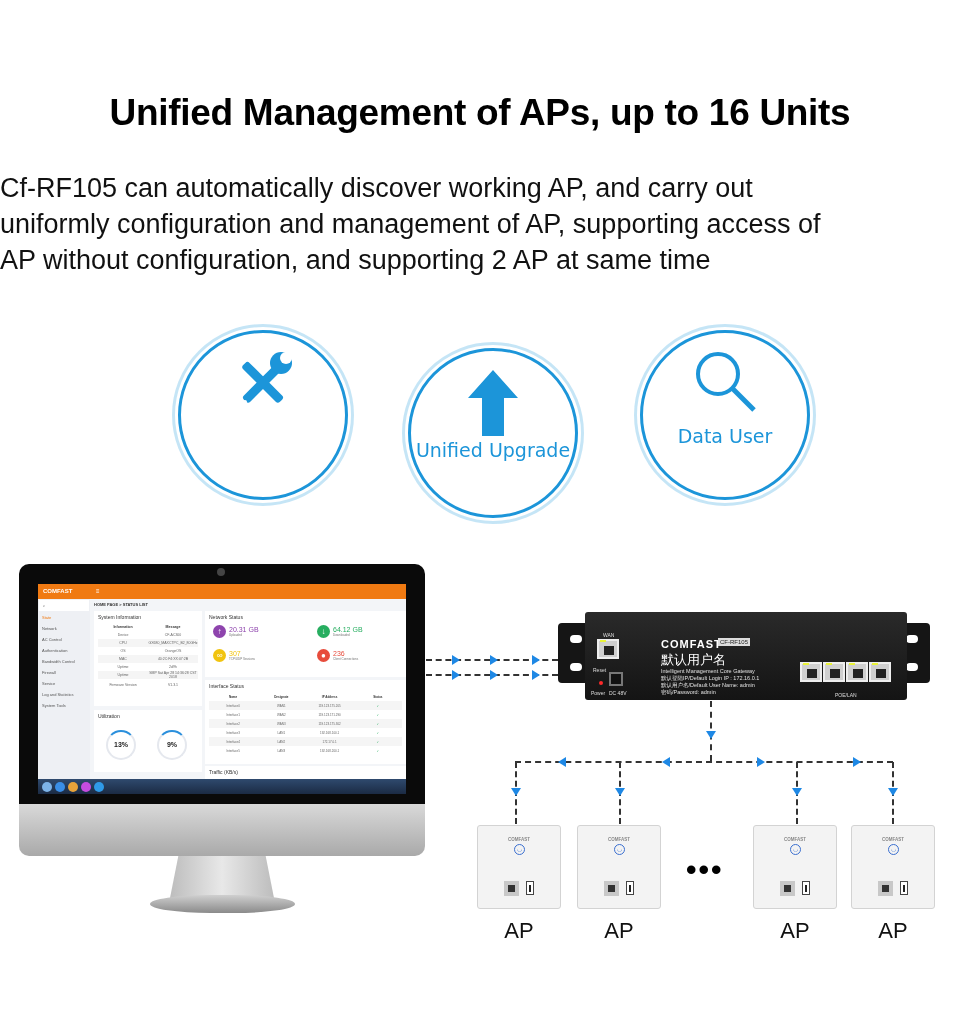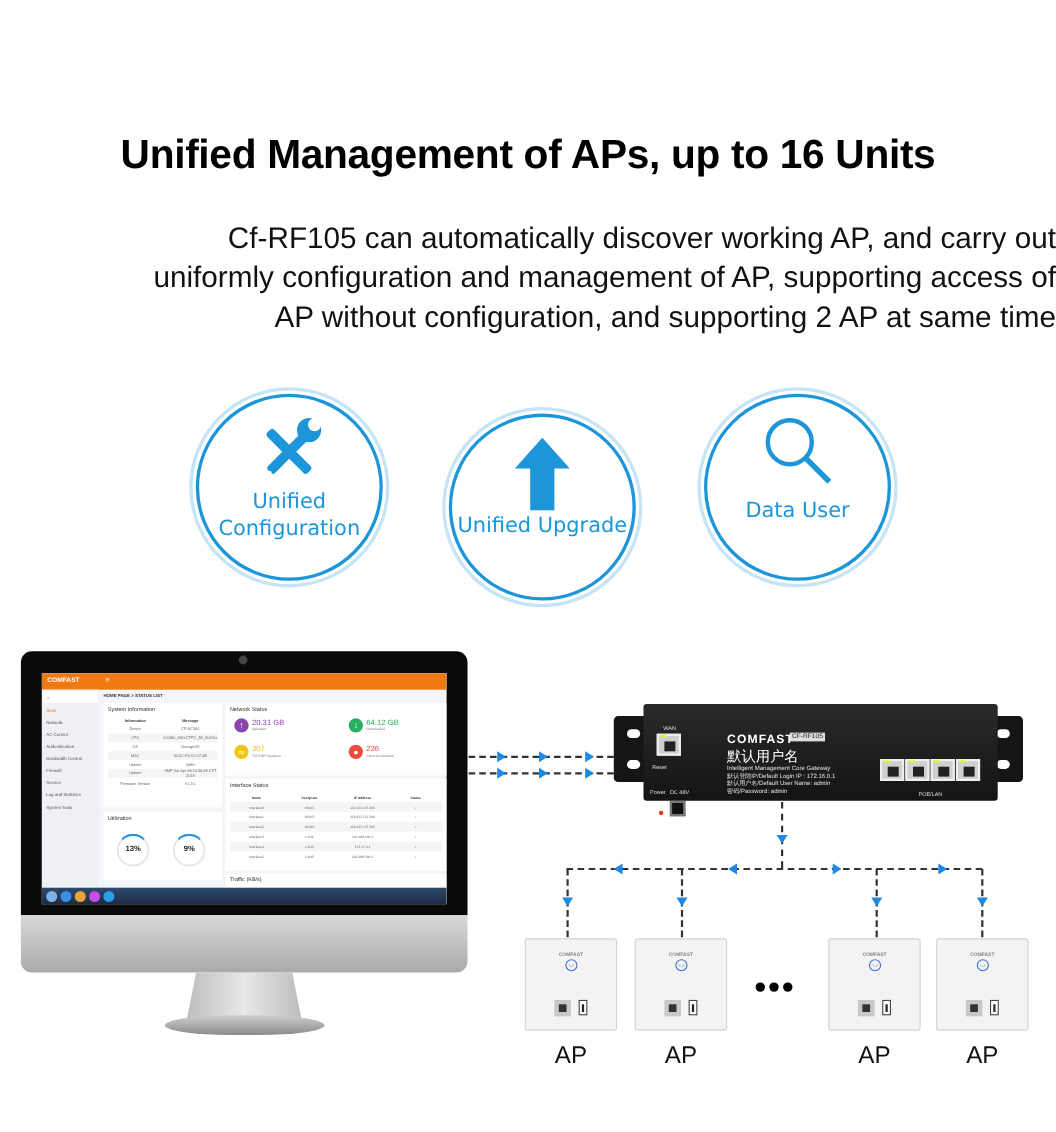--- a/index.html
+++ b/index.html
@@ -1,19 +1,19 @@
 <!DOCTYPE html>
 <html><head>
 <meta charset="utf-8">
 <style>
   * { box-sizing: border-box; margin: 0; padding: 0; }
   body { width: 960px; height: 1029px; background: #ffffff; font-family: "Liberation Sans", sans-serif; position: relative; overflow: hidden; color: #000; }
-  .abs { position: absolute; margin-top: 28px; }
+  .abs { position: absolute; }
   .title { left: 0; top: 92px; width: 960px; text-align: center; font-size: 37px; font-weight: bold; letter-spacing: -0.3px; }
-  .subtitle { left: 0; top: 170px; width: 960px; text-align: right; font-size: 27px; line-height: 36px; color: #111; }
+  .subtitle { left: 0; top: 170px; width: 960px; text-align: left; font-size: 27px; line-height: 36px; color: #111; }
 
   .feature { width: 170px; height: 170px; }
   .feature .ring-outer { position: absolute; left: -6px; top: -6px; width: 182px; height: 182px; border-radius: 50%; border: 3px solid #9fd3f0; opacity: .6; }
   .feature .ring { position: absolute; left: 0; top: 0; width: 170px; height: 170px; border-radius: 50%; border: 3px solid #1c95d9; background: #fff; }
   .feature .icon { position: absolute; left: 50%; transform: translateX(-50%); top: 20px; }
   .feature .label { position: absolute; left: 0; width: 170px; text-align: center; color: #1c95d9; font-size: 19px; line-height: 24px; font-family: "DejaVu Sans", sans-serif; }
 
   
   .monitor-frame { left: 19px; top: 564px; width: 406px; height: 240px; background: #0a0a0a; border-radius: 10px 10px 0 0; }
   .monitor-chin { left: 19px; top: 804px; width: 406px; height: 52px; background: linear-gradient(#d9d9d9, #a9a9a9); border-radius: 0 0 10px 10px; }
@@ -89,24 +89,20 @@
   <div class="ring"></div>
   <svg class="icon" width="64" height="64" viewBox="0 0 64 64">
     <g fill="#1c95d9">
       <rect x="6" y="28" width="52" height="9" rx="3" transform="rotate(45 32 32)"></rect>
       <rect x="6" y="28" width="48" height="9" rx="3" transform="rotate(-45 32 32)"></rect>
       <circle cx="50" cy="13" r="11"></circle>
     </g>
     <circle cx="55" cy="8" r="6" fill="#fff"></circle>
     <circle cx="14" cy="52" r="2" fill="#fff"></circle>
   </svg>
-  <div class="label" style="top:86px;">
-    <div>Unified</div>
-    <div>Configuration</div>
-  </div>
 </div>
 
 <div class="abs feature" style="left:408px; top:348px;">
   <div class="ring-outer"></div>
   <div class="ring"></div>
   <svg class="icon" width="50" height="66" viewBox="0 0 50 66" style="top:22px;">
     <polygon points="25,0 50,28 36,28 36,66 14,66 14,28 0,28" fill="#1c95d9"></polygon>
   </svg>
   <div class="label" style="top:90px;">Unified Upgrade</div>
 </div>

